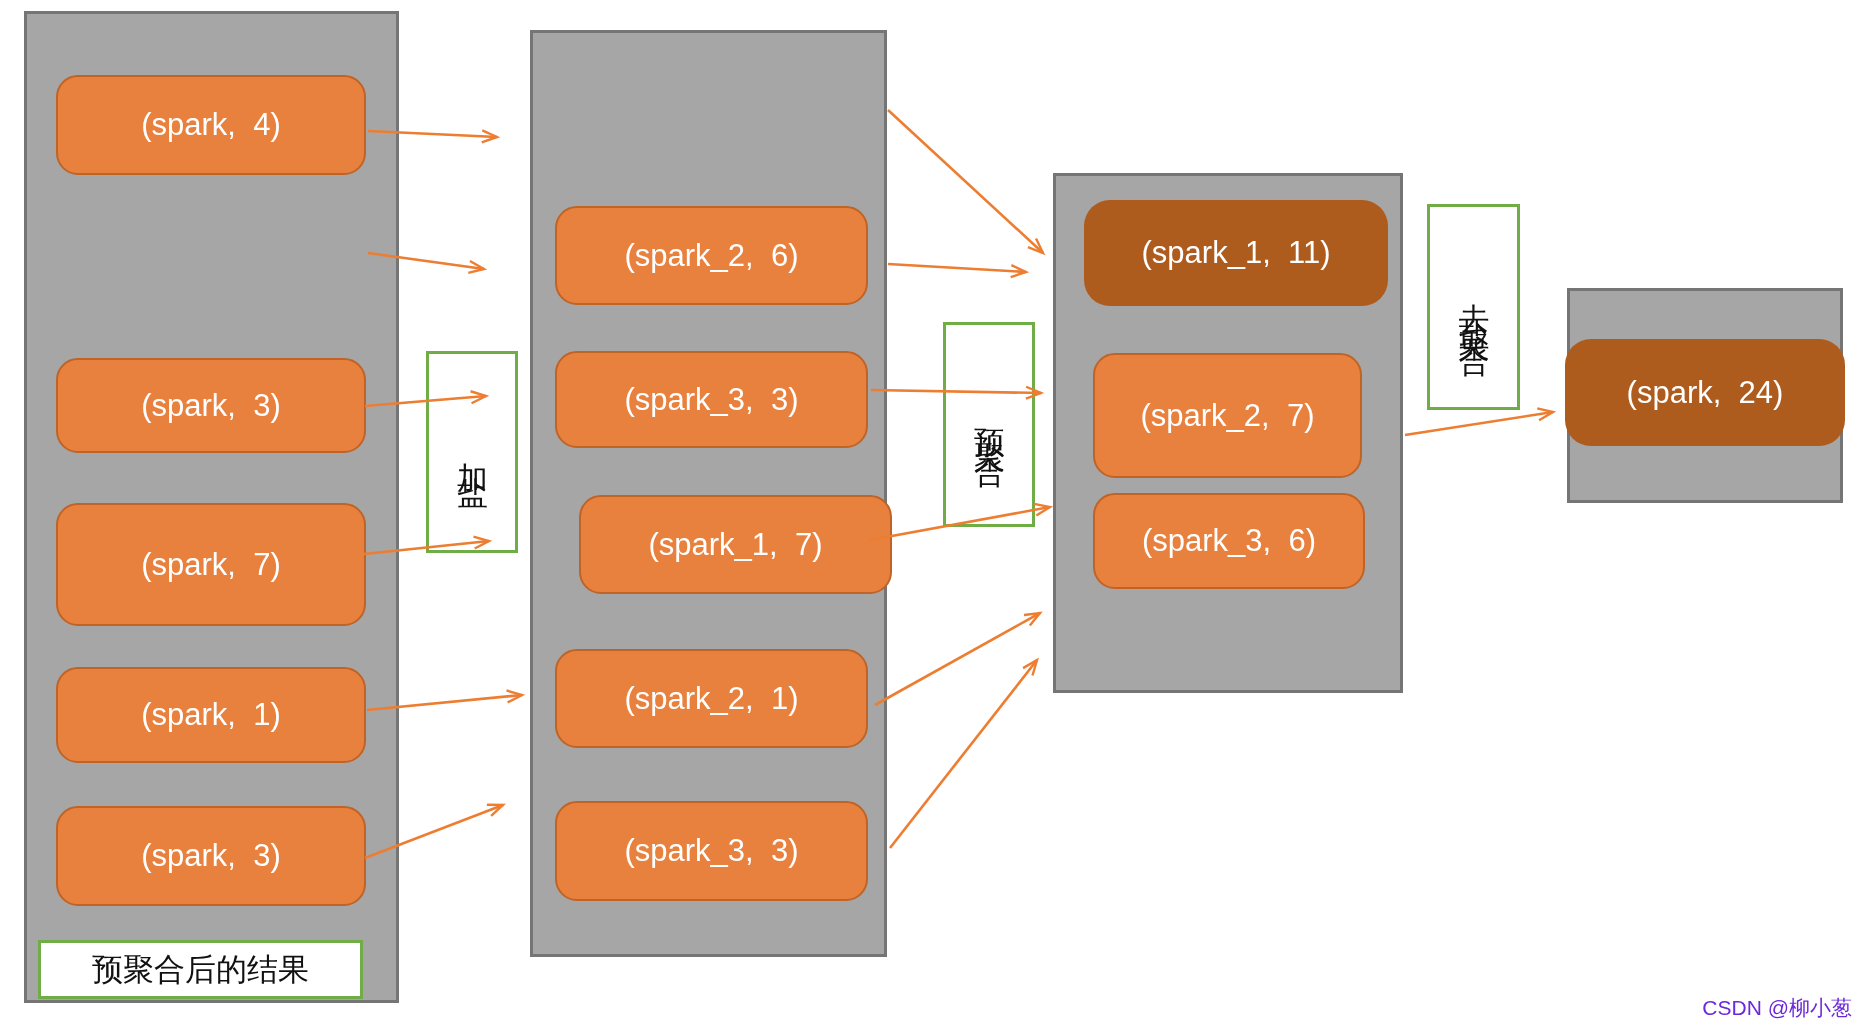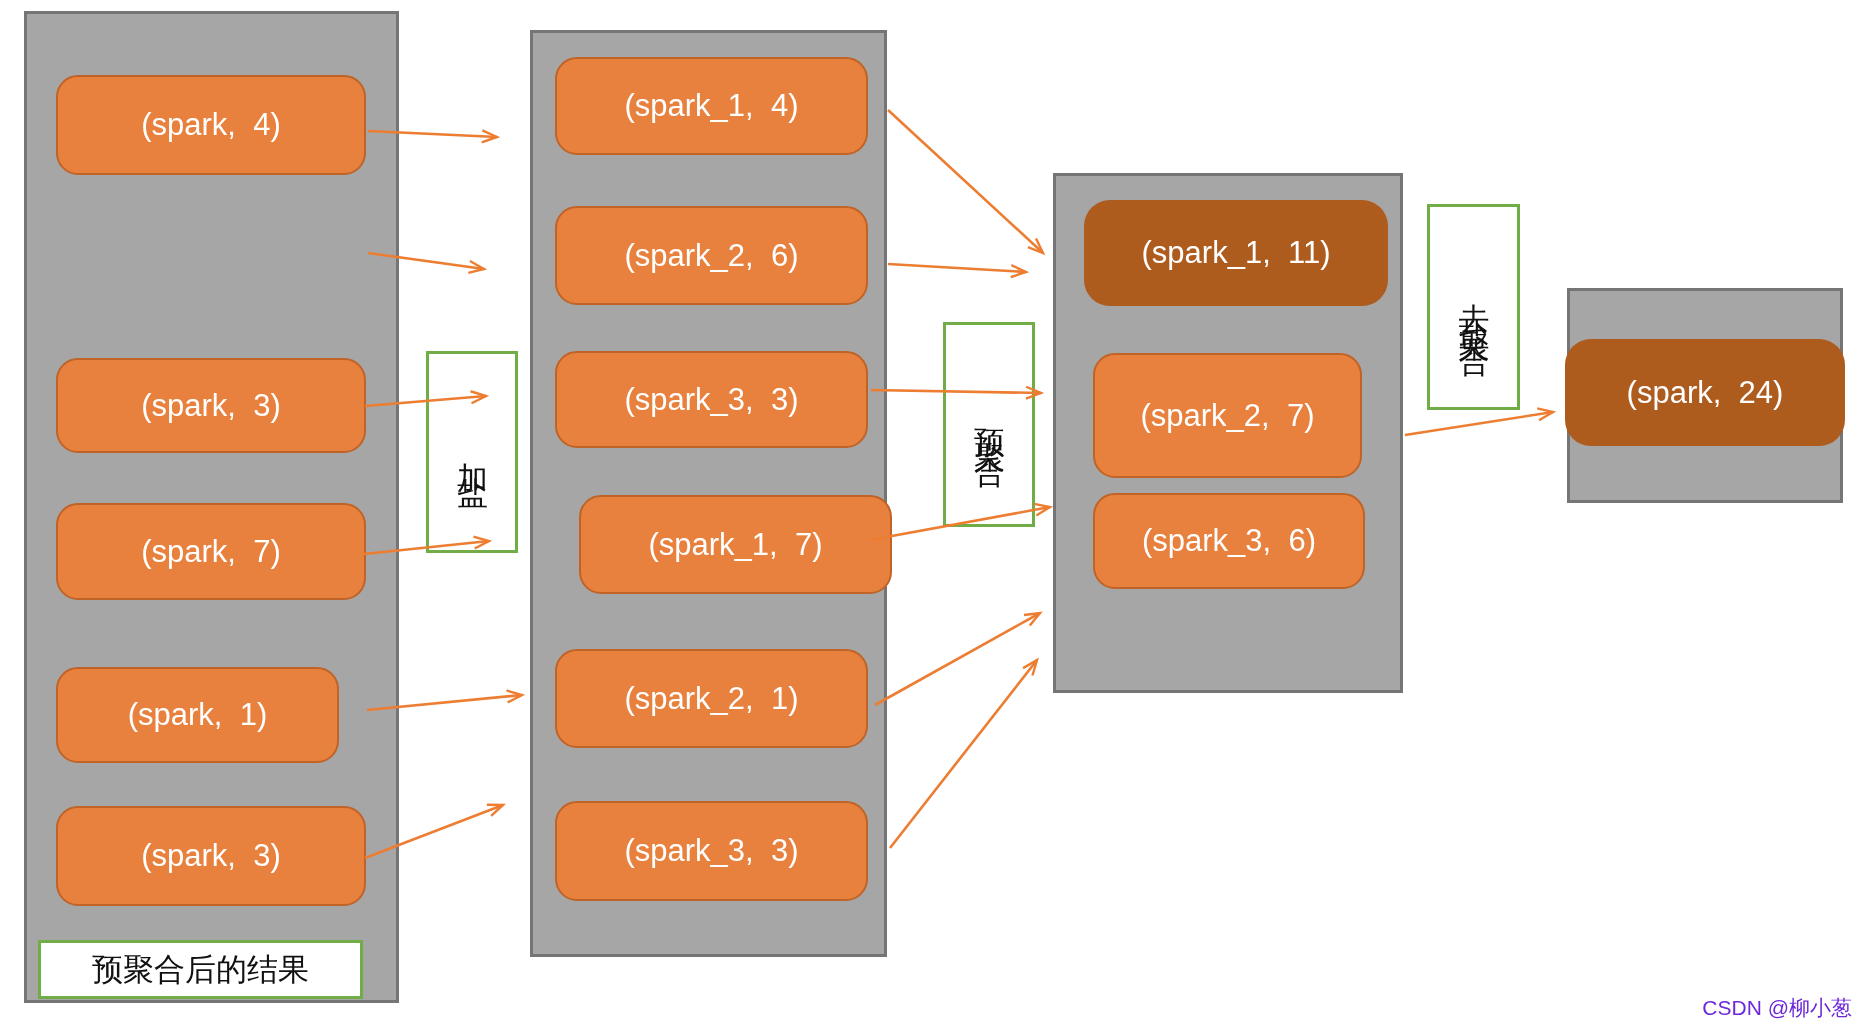--- a/index.html
+++ b/index.html
@@ -16,22 +16,22 @@
        box-sizing:border-box;display:flex;align-items:center;justify-content:center;
        color:#ffffff;font-size:31px;white-space:pre;z-index:3;}
   
   .bracket{border-radius:20px;}
   .bracket::before{content:"";position:absolute;left:-10px;right:-10px;top:-5px;bottom:-5px;
        background:#ae5b1e;border-radius:26px;z-index:-1;}
   
   .b1-0{left:56px;top:75px;width:310px;height:100px;}
   .b1-1{left:56px;top:211px;width:310px;height:99px;}
   .b1-2{left:56px;top:358px;width:310px;height:95px;}
-  .b1-3{left:56px;top:503px;width:310px;height:97px;}
-  .b1-4{left:56px;top:667px;width:283px;height:96px;}
+  .b1-3{left:56px;top:503px;width:310px;height:123px;}
+  .b1-4{left:56px;top:667px;width:310px;height:96px;}
   .b1-5{left:56px;top:806px;width:310px;height:100px;}
   
   .b2-0{left:555px;top:57px;width:313px;height:98px;}
   .b2-1{left:555px;top:206px;width:313px;height:99px;}
   .b2-2{left:555px;top:351px;width:313px;height:97px;}
   .b2-3{left:555px;top:495px;width:313px;height:99px;margin-left:24px;}
   .b2-4{left:555px;top:649px;width:313px;height:99px;}
   .b2-5{left:555px;top:801px;width:313px;height:100px;}
   
   .b3-0{left:1092px;top:203px;width:288px;height:100px;}
@@ -62,21 +62,20 @@
   <div id="panel-2" class="panel"></div>
   <div id="panel-3" class="panel"></div>
   <div id="panel-4" class="panel"></div>
 
   <div class="box b1-0">(spark,  4)</div>
   <div class="box b1-2">(spark,  3)</div>
   <div class="box b1-3">(spark,  7)</div>
   <div class="box b1-4">(spark,  1)</div>
   <div class="box b1-5">(spark,  3)</div>
 
-  <div class="box b2-0">(spark_1,  4)</div>
   <div class="box b2-1">(spark_2,  6)</div>
   <div class="box b2-2">(spark_3,  3)</div>
   <div class="box b2-3">(spark_1,  7)</div>
   <div class="box b2-4">(spark_2,  1)</div>
   <div class="box b2-5">(spark_3,  3)</div>
 
   <div class="box bracket b3-0">(spark_1,  11)</div>
   <div class="box b3-1">(spark_2,  7)</div>
   <div class="box b3-2">(spark_3,  6)</div>
 

